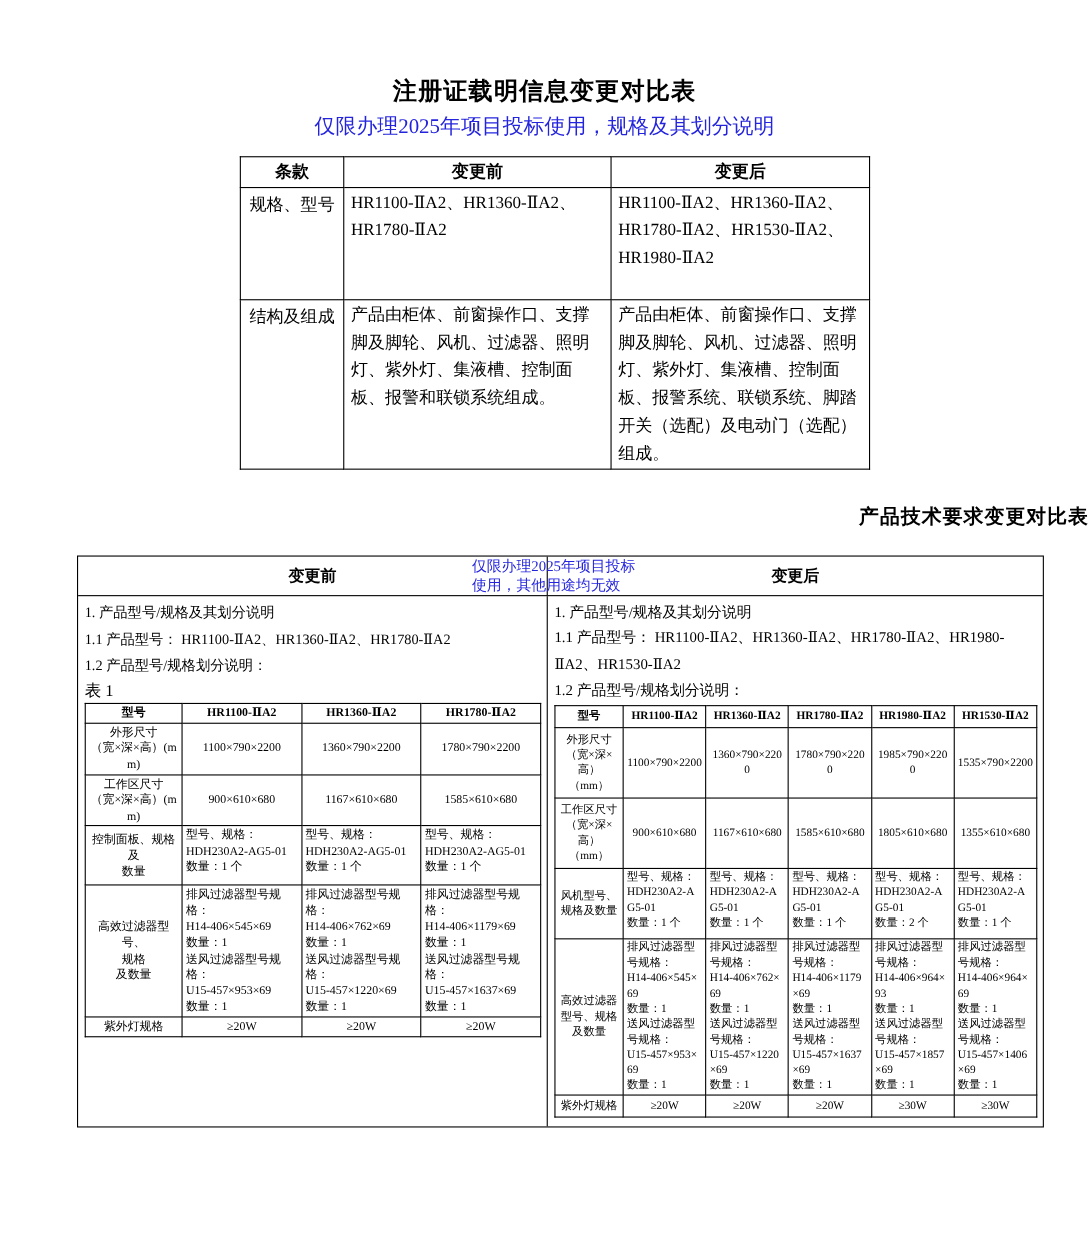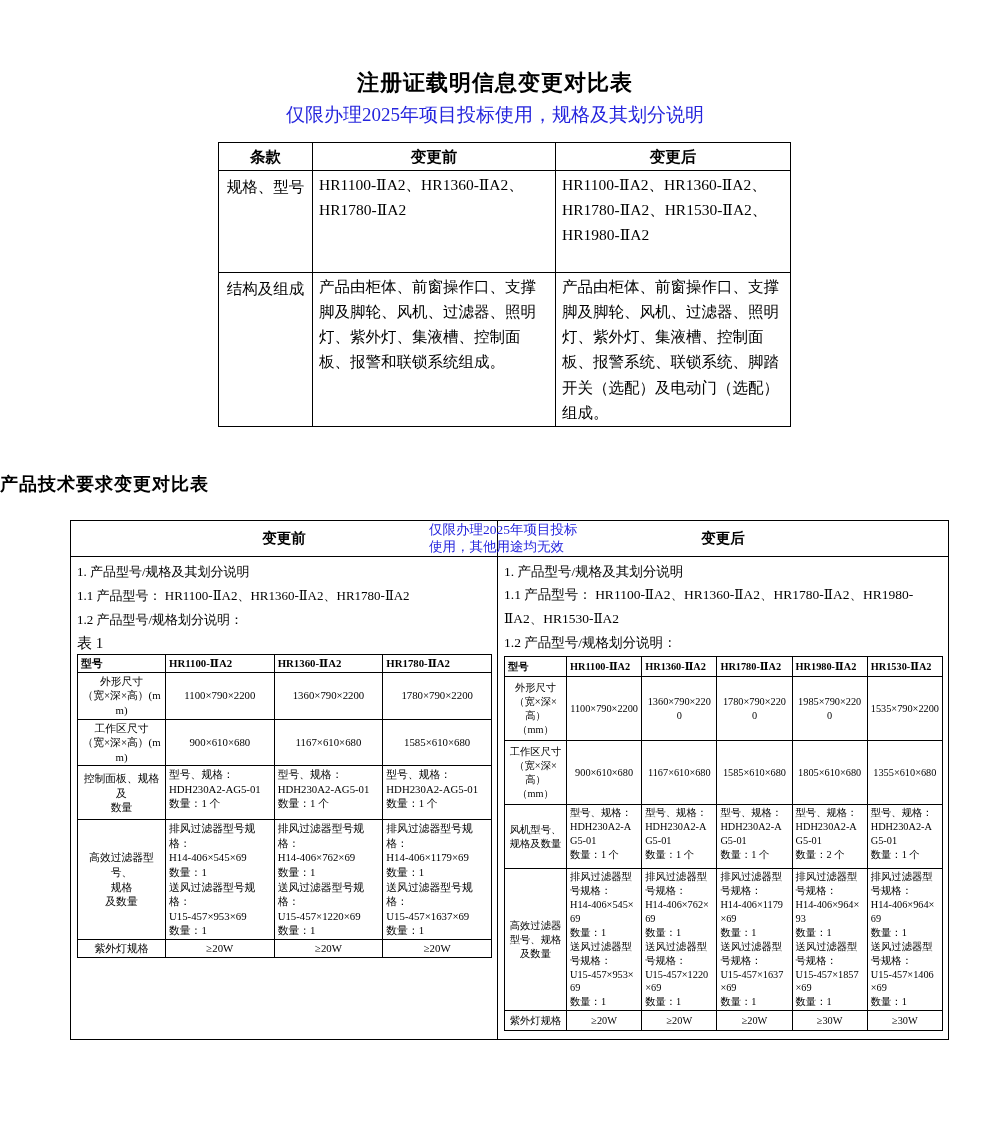--- a/index.html
+++ b/index.html
@@ -15,21 +15,21 @@
   
   table.t1 {
     border-collapse: collapse; table-layout: fixed;
     width: 572px; margin: 14px 0 0 218px; font-size: 15.5px; line-height: 1.62;
   }
   table.t1 th, table.t1 td { border: 1px solid #000; vertical-align: top; padding: 1px 6px; }
   table.t1 th { text-align: center; font-weight: bold; height: 26px; vertical-align: middle; padding: 1px 2px; }
   table.t1 td.lbl { text-align: center; padding-top: 3px; }
   table.t1 tr.r1 td { height: 102px; }
   table.t1 tr.r2 td { height: 116px; }
-  .sec-title { text-align: left; font-size: 18px; font-weight: bold; margin-top: 45px; letter-spacing: 1px; }
+  .sec-title { text-align: right; font-size: 18px; font-weight: bold; margin-top: 30px; letter-spacing: 1px; }
 
   
   .outer { position: relative; width: 879px; margin: 24px 0 0 70px; border: 1px solid #000; }
   .outer-head { display: flex; border-bottom: 1px solid #000; height: 36px; }
   .outer-head .hl { width: 427px; border-right: 1px solid #000; }
   .outer-head .hr { flex: 1; }
   .outer-head .hcell { display: flex; align-items: center; justify-content: center;
     font-weight: bold; font-size: 14.5px; }
   .notice-overlay { position: absolute; left: 358px; top: 0px; color: #2424dd;
     font-size: 13.5px; line-height: 1.3; z-index: 2; background: transparent; }
@@ -39,21 +39,21 @@
   .para { font-size: 13px; line-height: 1.85; }
   .br .para { font-size: 13.5px; line-height: 1.75; }
   .tbl-caption { font-size: 15px; margin: 2px 0 1px 0; }
 
   
   table.inner { border-collapse: collapse; table-layout: fixed; width: 100%; }
   table.inner th, table.inner td {
     border: 1px solid #000; padding: 1px 3px; vertical-align: middle;
     white-space: pre-line; word-break: break-all; line-height: 1.35;
   }
-  table.inner th { font-weight: bold; text-align: left; }
+  table.inner th { font-weight: bold; text-align: center; }
   table.inner .c { text-align: center; }
   table.inner .l { text-align: left; vertical-align: top; }
   table.innerL { font-size: 10.8px; margin-top: 1px; }
   table.innerL th { height: 18px; }
   table.innerL tr.dim td { height: 44px; }
   table.innerL tr.fan td { height: 54px; }
   table.innerL tr.hepa td { height: 90px; }
   table.innerL tr.uv td { height: 18px; }
   table.innerR { font-size: 10.3px; margin-top: 2px; }
   table.innerR th { height: 20px; }

